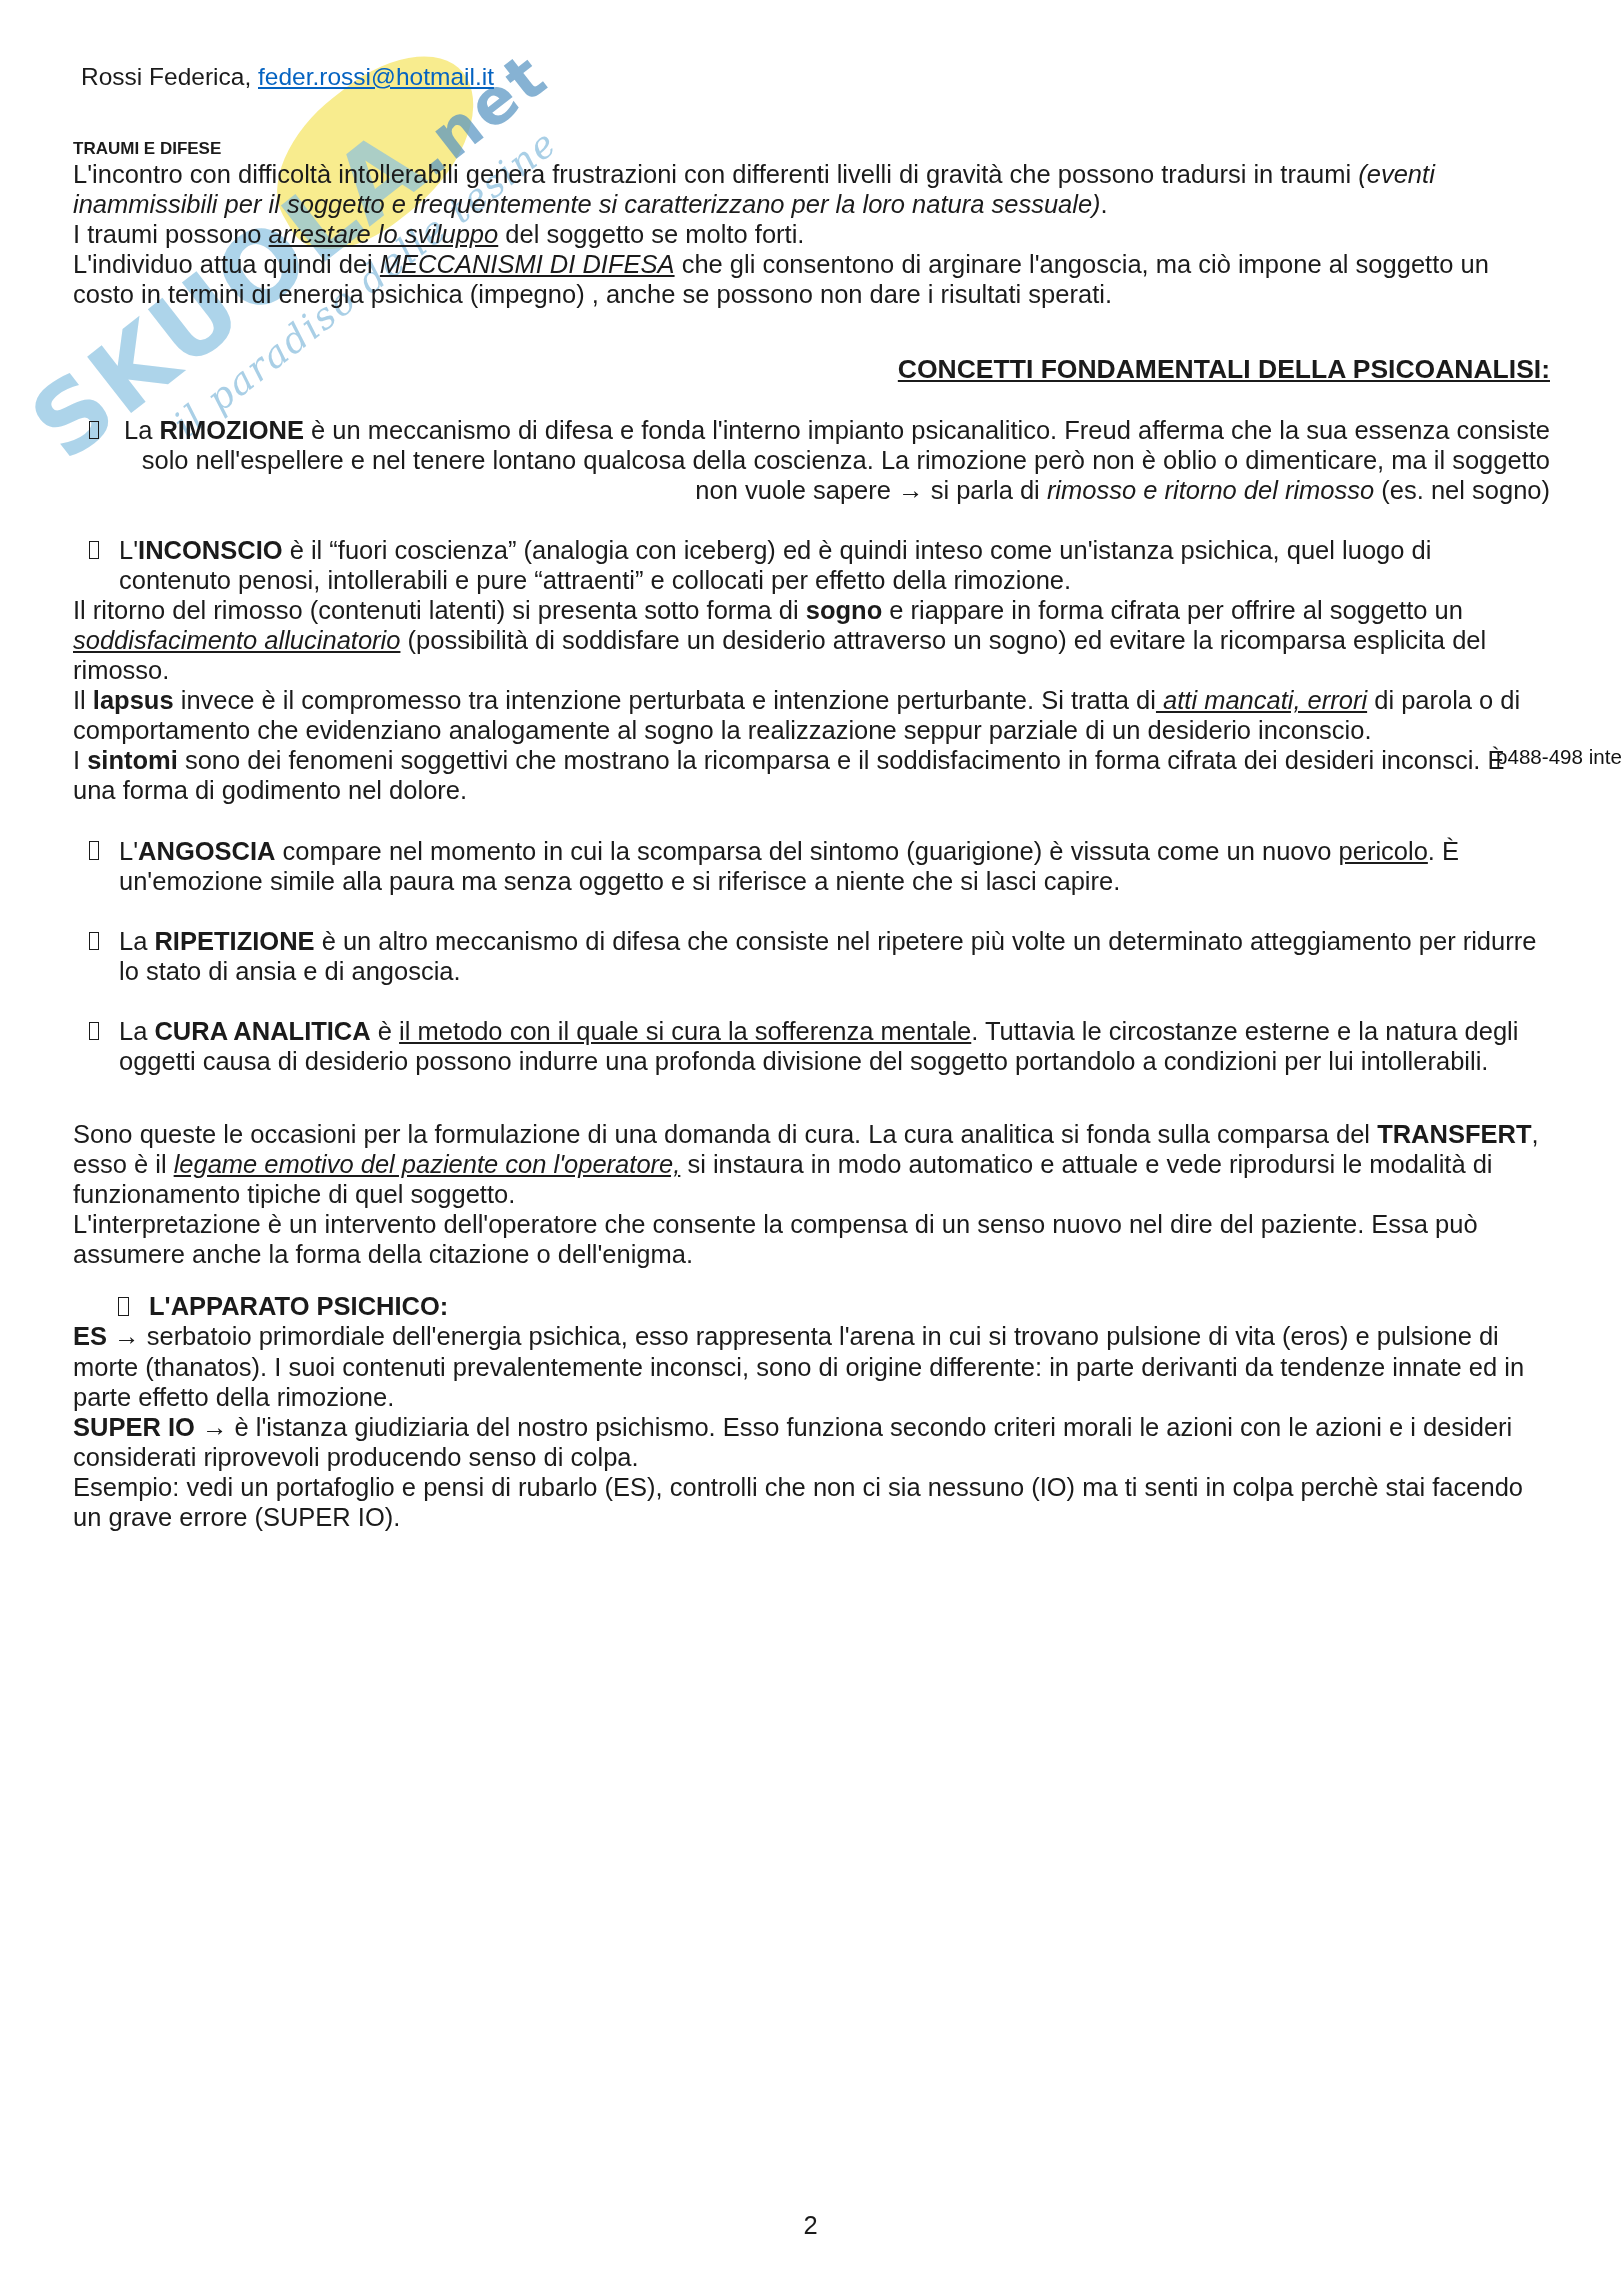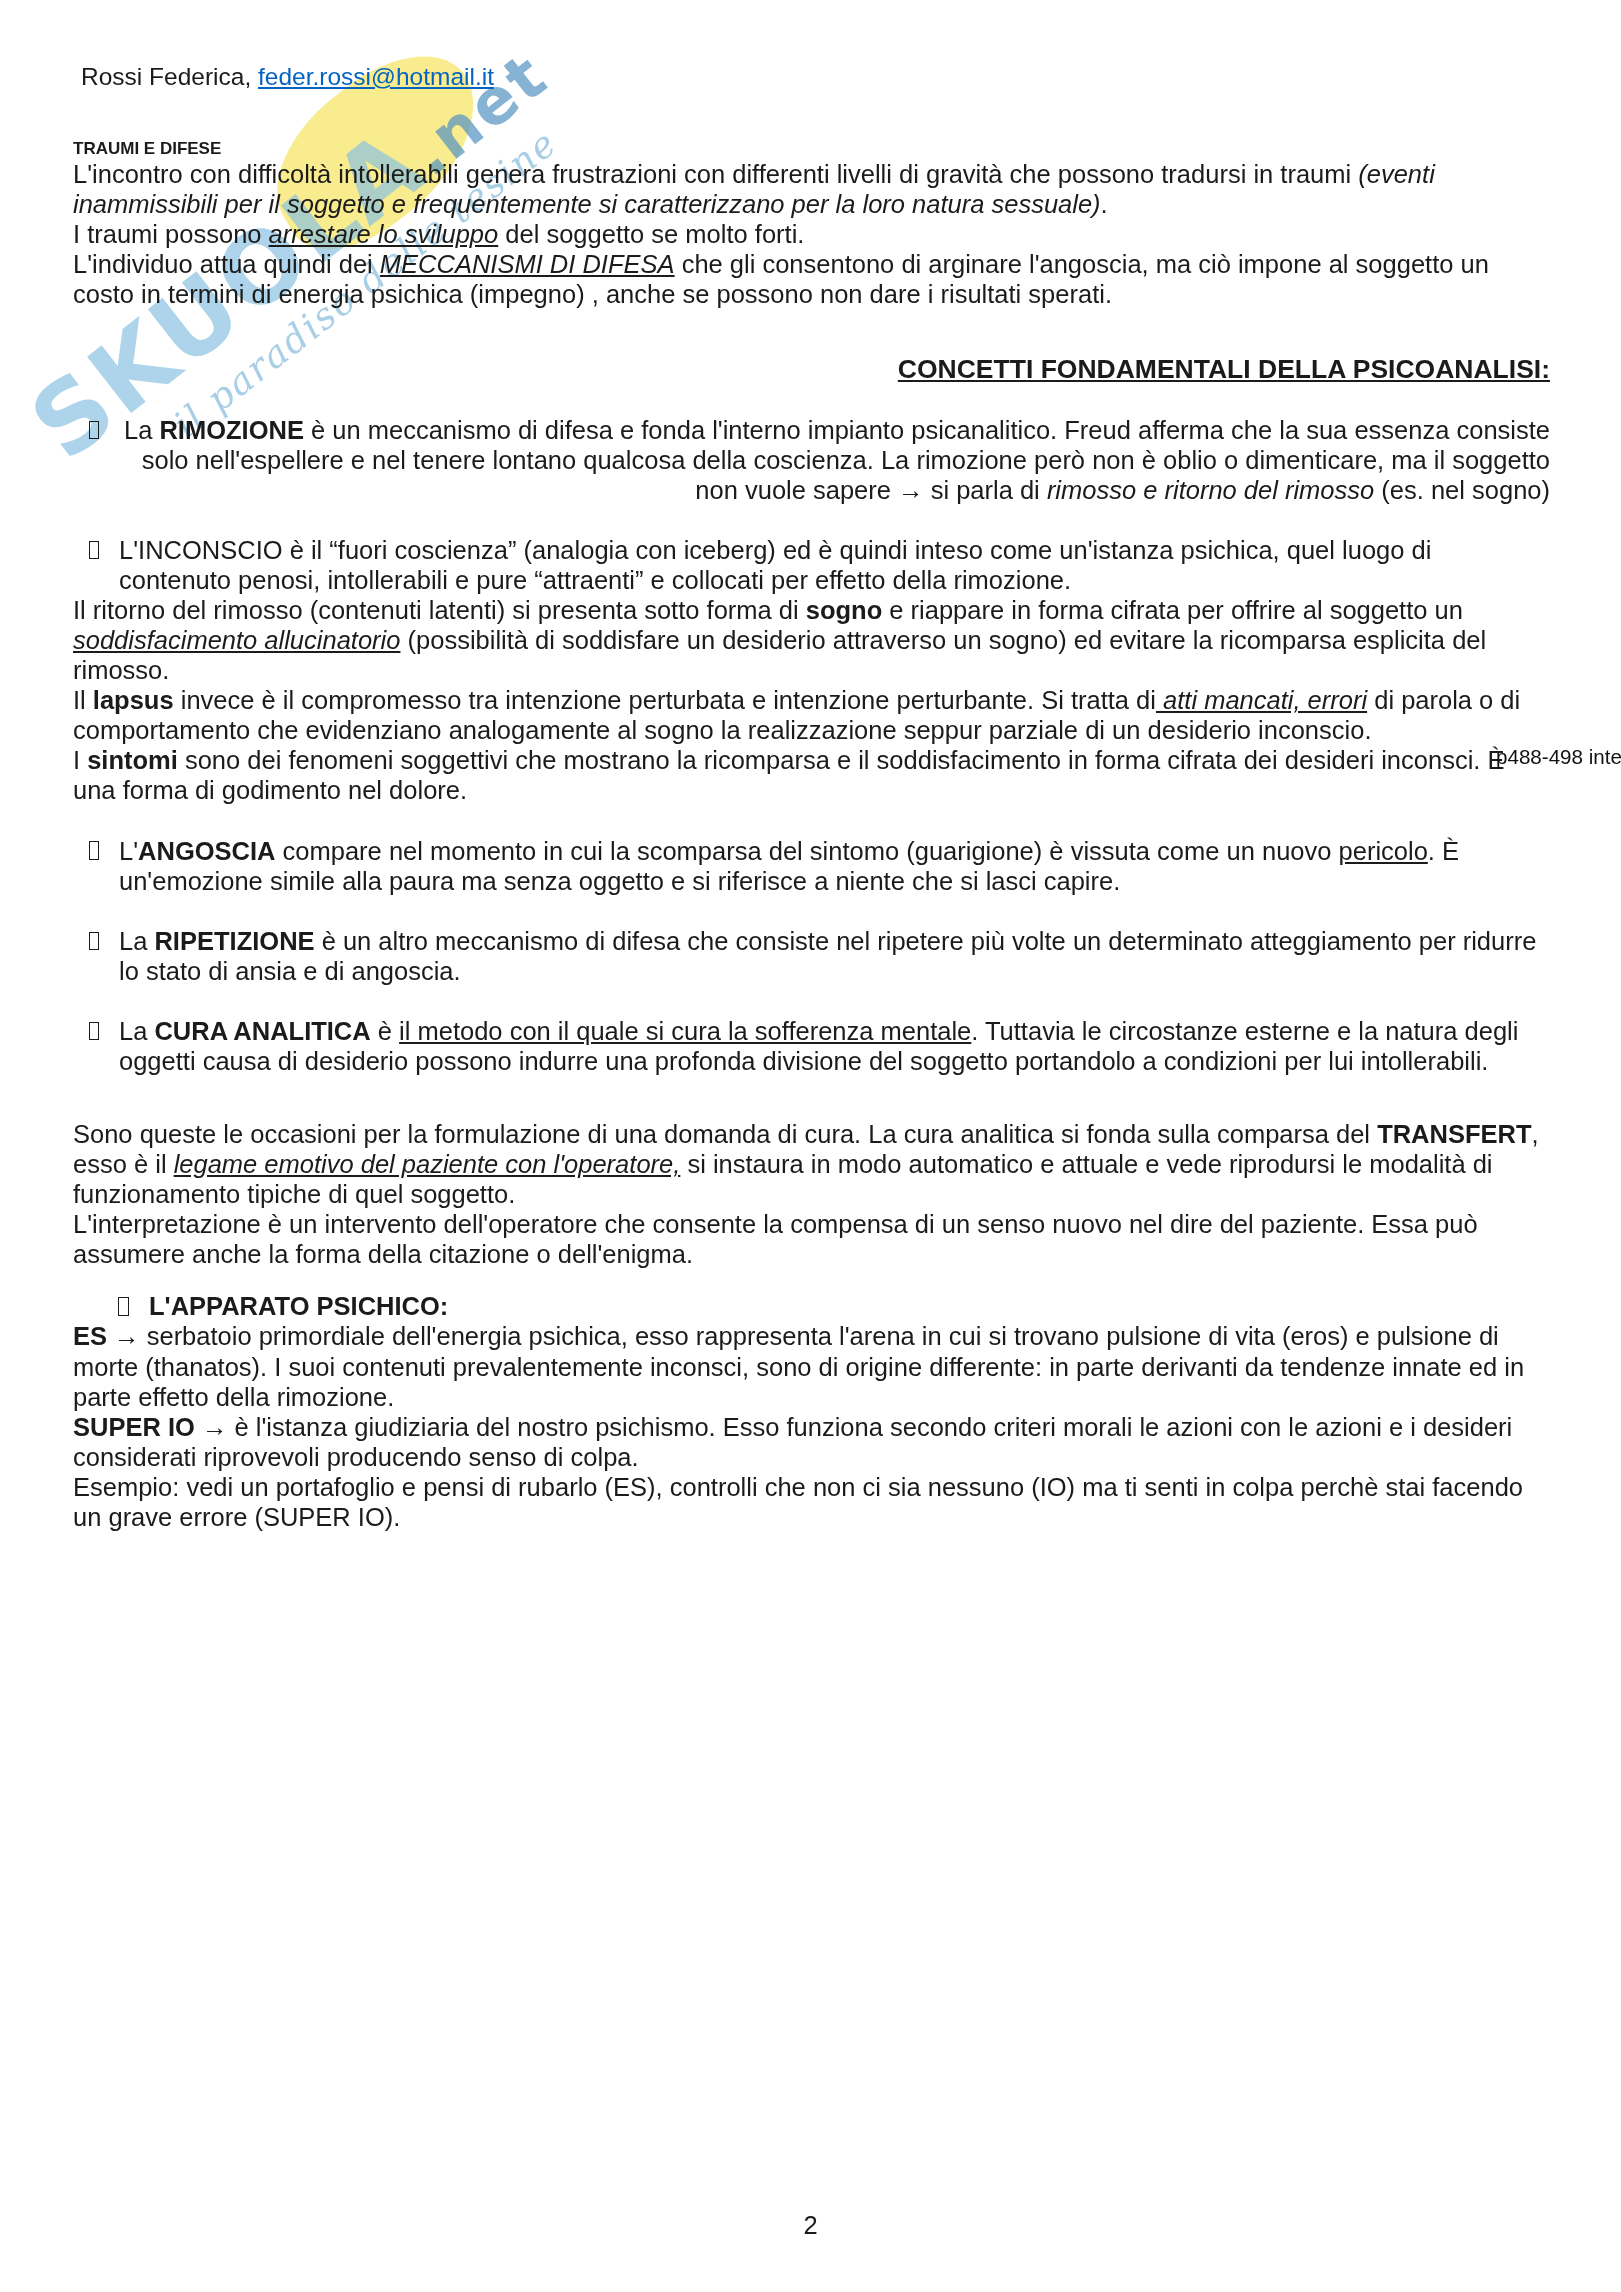--- a/index.html
+++ b/index.html
@@ -115,21 +115,21 @@
 
     <h2 class="h2">CONCETTI FONDAMENTALI DELLA PSICOANALISI:</h2>
 
     <div class="bullet-item no-gap">
       <span class="tofu"></span>
       <span class="bullet-text"><span>La </span><span style="font-weight: 700;">RIMOZIONE</span><span> è un meccanismo di difesa e fonda l'interno impianto psicanalitico. Freud afferma che la sua essenza consiste solo nell'espellere e nel tenere lontano qualcosa della coscienza. La rimozione però non è oblio o dimenticare, ma il soggetto non vuole sapere → si parla di </span><span style="font-style: italic;">rimosso e ritorno del rimosso</span><span> (es. nel sogno)</span></span>
     </div>
 
     <div class="bullet-item">
       <span class="tofu"></span>
-      <span class="bullet-text"><span>L'</span><span style="font-weight: 400;">INCONSCIO</span><span> è il “fuori coscienza” (analogia con iceberg) ed è quindi inteso come un'istanza psichica, quel luogo di contenuto penosi, intollerabili e pure “attraenti” e collocati per effetto della rimozione.</span></span>
+      <span class="bullet-text"><span>L'</span><span style="font-weight: 700;">INCONSCIO</span><span> è il “fuori coscienza” (analogia con iceberg) ed è quindi inteso come un'istanza psichica, quel luogo di contenuto penosi, intollerabili e pure “attraenti” e collocati per effetto della rimozione.</span></span>
     </div>
 
     <p class="para"><span>Il ritorno del rimosso (contenuti latenti) si presenta sotto forma di </span><span style="font-weight: 700;">sogno</span><span> e riappare in forma cifrata per offrire al soggetto un </span><span style="font-style: italic; text-decoration: underline;">soddisfacimento allucinatorio</span><span> (possibilità di soddisfare un desiderio attraverso un sogno) ed evitare la ricomparsa esplicita del rimosso.</span></p>
     <p class="para"><span>Il </span><span style="font-weight: 700;">lapsus</span><span> invece è il compromesso tra intenzione perturbata e intenzione perturbante. Si tratta di</span><span style="font-style: italic; text-decoration: underline;"> atti mancati, errori</span><span> di parola o di comportamento che evidenziano analogamente al sogno la realizzazione seppur parziale di un desiderio inconscio.</span></p>
     <p class="para"><span>I </span><span style="font-weight: 700;">sintomi</span><span> sono dei fenomeni soggettivi che mostrano la ricomparsa e il soddisfacimento in forma cifrata dei desideri inconsci. È una forma di godimento nel dolore.</span></p>
 
     <div class="bullet-item">
       <span class="tofu"></span>
       <span class="bullet-text"><span>L'</span><span style="font-weight: 700;">ANGOSCIA</span><span> compare nel momento in cui la scomparsa del sintomo (guarigione) è vissuta come un nuovo </span><span style="text-decoration: underline;">pericolo</span><span>. È un'emozione simile alla paura ma senza oggetto e si riferisce a niente che si lasci capire.</span></span>
     </div>

